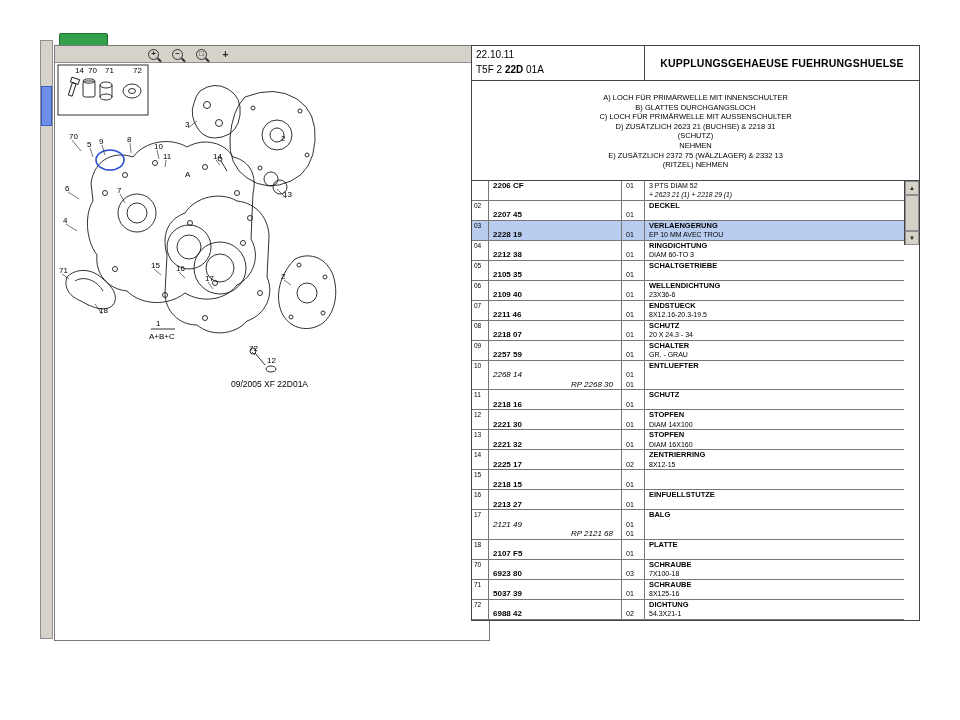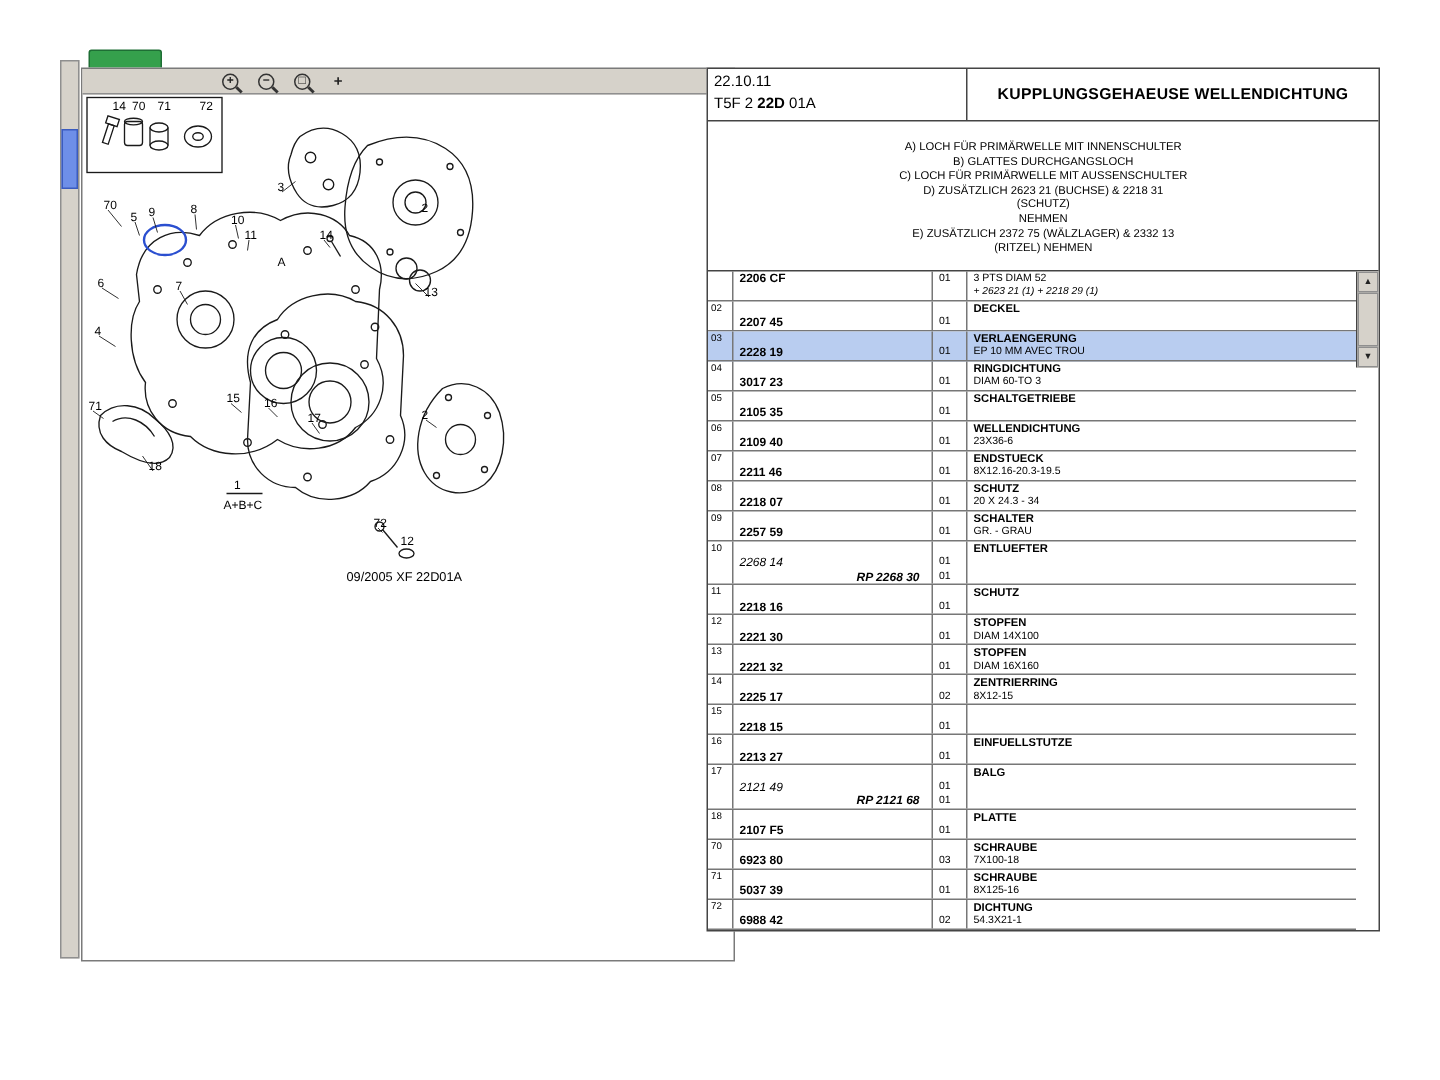--- a/index.html
+++ b/index.html
@@ -51,21 +51,21 @@
   .tbl-body{display:flex;align-items:flex-start;}
   .rows{flex:1;}
   .row{display:grid;grid-template-columns:17px 133px 23px 1fr;border-bottom:1px solid #777;}
   .row.hl{background:#b9cdf0;}
   .cell{border-right:1px solid #777;overflow:hidden;}
   .cell.c-desc{border-right:none;}
   .cell.c-idx{font-size:6.5px;padding:1px 0 0 2px;}
   .ln{height:9.5px;line-height:9.5px;white-space:nowrap;overflow:hidden;}
   .part-line{font-size:8px;font-weight:bold;padding-left:4px;}
   .part-line.i{font-weight:normal;font-style:italic;}
-  .part-line.rp{font-weight:bold;font-style:italic;text-align:right;padding-right:8px;}
+  .part-line.rp{font-weight:normal;font-style:italic;text-align:right;padding-right:8px;}
   .qty-line{font-size:7px;padding-left:4px;}
   .desc-line{font-size:7px;padding-left:4px;}
   .desc-line.b{font-weight:bold;font-size:7.5px;}
   .desc-line.i{font-style:italic;font-size:6.8px;}
   
   .scrollbar{width:15px;border-left:1px solid #444;background:#f1efe4;
     display:flex;flex-direction:column;box-sizing:border-box;}
   .sb-btn{height:14px;background:#d6d2ca;border:1px solid #8f8f8f;box-sizing:border-box;
     font-size:6px;line-height:12px;text-align:center;color:#222;cursor:pointer;}
   .sb-thumb{height:36px;background:#d6d2ca;border:1px solid #8f8f8f;box-sizing:border-box;cursor:pointer;}
@@ -234,21 +234,21 @@
     </svg>
   </div>
 </div>
 
 <div class="panel-right">
   <div class="hdr">
     <div class="hdr-left">
       <div class="hdr-date">22.10.11</div>
       <div class="hdr-code"><span>T5F 2 </span><b>22D</b><span> 01A</span></div>
     </div>
-    <div class="hdr-title">KUPPLUNGSGEHAEUSE WELLENDICHTUNG</div>
+    <div class="hdr-title">KUPPLUNGSGEHAEUSE FUEHRUNGSHUELSE</div>
   </div>
   <div class="notes" id="notes">
       <div>A) LOCH FÜR PRIMÄRWELLE MIT INNENSCHULTER</div>
       <div>B) GLATTES DURCHGANGSLOCH</div>
       <div>C) LOCH FÜR PRIMÄRWELLE MIT AUSSENSCHULTER</div>
       <div>D) ZUSÄTZLICH 2623 21 (BUCHSE) &amp; 2218 31</div>
       <div>(SCHUTZ)</div>
       <div>NEHMEN</div>
       <div>E) ZUSÄTZLICH 2372 75 (WÄLZLAGER) &amp; 2332 13</div>
       <div>(RITZEL) NEHMEN</div>
@@ -297,21 +297,21 @@
           </div>
           <div class="cell c-desc">
             <div class="ln desc-line b">VERLAENGERUNG</div>
             <div class="ln desc-line ">EP 10 MM AVEC TROU</div>
           </div>
         </div>
         <div class="row">
           <div class="cell c-idx">04</div>
           <div class="cell c-part">
             <div class="ln part-line "></div>
-            <div class="ln part-line b">3017 23</div>
+            <div class="ln part-line b">2212 38</div>
           </div>
           <div class="cell c-qty">
             <div class="ln qty-line"></div>
             <div class="ln qty-line">01</div>
           </div>
           <div class="cell c-desc">
             <div class="ln desc-line b">RINGDICHTUNG</div>
             <div class="ln desc-line ">DIAM 60-TO 3</div>
           </div>
         </div>

